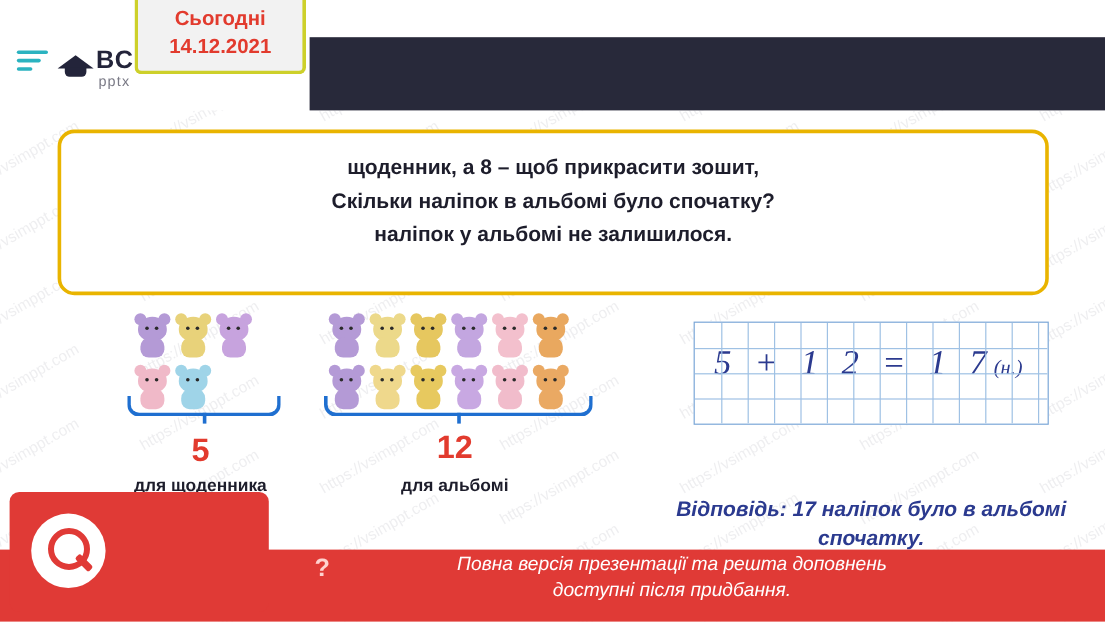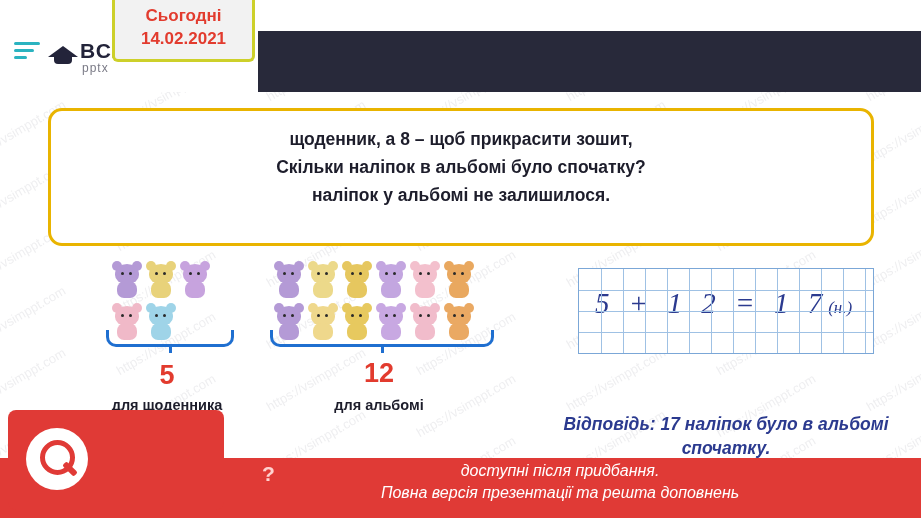--- a/index.html
+++ b/index.html
@@ -424,21 +424,21 @@
     <div class="logo-cap">
       <div class="cap"></div>
         <div class="cap2"></div>
     </div>
     <div class="logo-text">BCIM</div>
     <div class="logo-sub">pptx</div>
   </div>
 
   <div class="date-badge">
     <div class="d1">Сьогодні</div>
-    <div class="d2">14.02.2021</div>
+    <div class="d2">14.12.2021</div>
   </div>
 </div>
 
 <div class="problem-box">
   <div class="problem-line">щоденник, а 8 – щоб прикрасити зошит,</div>
   <div class="problem-line">Скільки наліпок в альбомі було спочатку?</div>
   <div class="problem-line">наліпок у альбомі не залишилося.</div>
 </div>
 
 <div class="sticker-group" id="grp1" style="left:110px; top:262px; width:120px;"><div class="sticker"><div class="ear-l" style="background:#b49ad6"></div><div class="ear-r" style="background:#b49ad6"></div><div class="head" style="background:#b49ad6"></div><div class="eye-l"></div><div class="eye-r"></div><div class="body" style="background:#b49ad6"></div></div><div class="sticker"><div class="ear-l" style="background:#e8d27a"></div><div class="ear-r" style="background:#e8d27a"></div><div class="head" style="background:#e8d27a"></div><div class="eye-l"></div><div class="eye-r"></div><div class="body" style="background:#e8d27a"></div></div><div class="sticker"><div class="ear-l" style="background:#c7a3de"></div><div class="ear-r" style="background:#c7a3de"></div><div class="head" style="background:#c7a3de"></div><div class="eye-l"></div><div class="eye-r"></div><div class="body" style="background:#c7a3de"></div></div><div class="sticker"><div class="ear-l" style="background:#f0b9c8"></div><div class="ear-r" style="background:#f0b9c8"></div><div class="head" style="background:#f0b9c8"></div><div class="eye-l"></div><div class="eye-r"></div><div class="body" style="background:#f0b9c8"></div></div><div class="sticker"><div class="ear-l" style="background:#9fd4e8"></div><div class="ear-r" style="background:#9fd4e8"></div><div class="head" style="background:#9fd4e8"></div><div class="eye-l"></div><div class="eye-r"></div><div class="body" style="background:#9fd4e8"></div></div></div>
@@ -474,22 +474,22 @@
     <div class="hline" style="top: 84px;"></div>
   </div>
 
 <div class="answer">
   <span>Відповідь:</span><span> 17 наліпок було в альбомі спочатку.</span>
 </div>
 
 <div class="bottom-bar"></div>
 <div class="q-mark">?</div>
 <div class="bottom-text">
+  <div>Повна версія презентації та решта доповнень</div>
   <div>доступні після придбання.</div>
-  <div>Повна версія презентації та решта доповнень</div>
 </div>
 
 <div class="preview-badge">
   <div class="preview-circle">
     <div class="lens"></div>
     <div class="handle"></div>
   </div>
 </div>
 
 </body></html>

